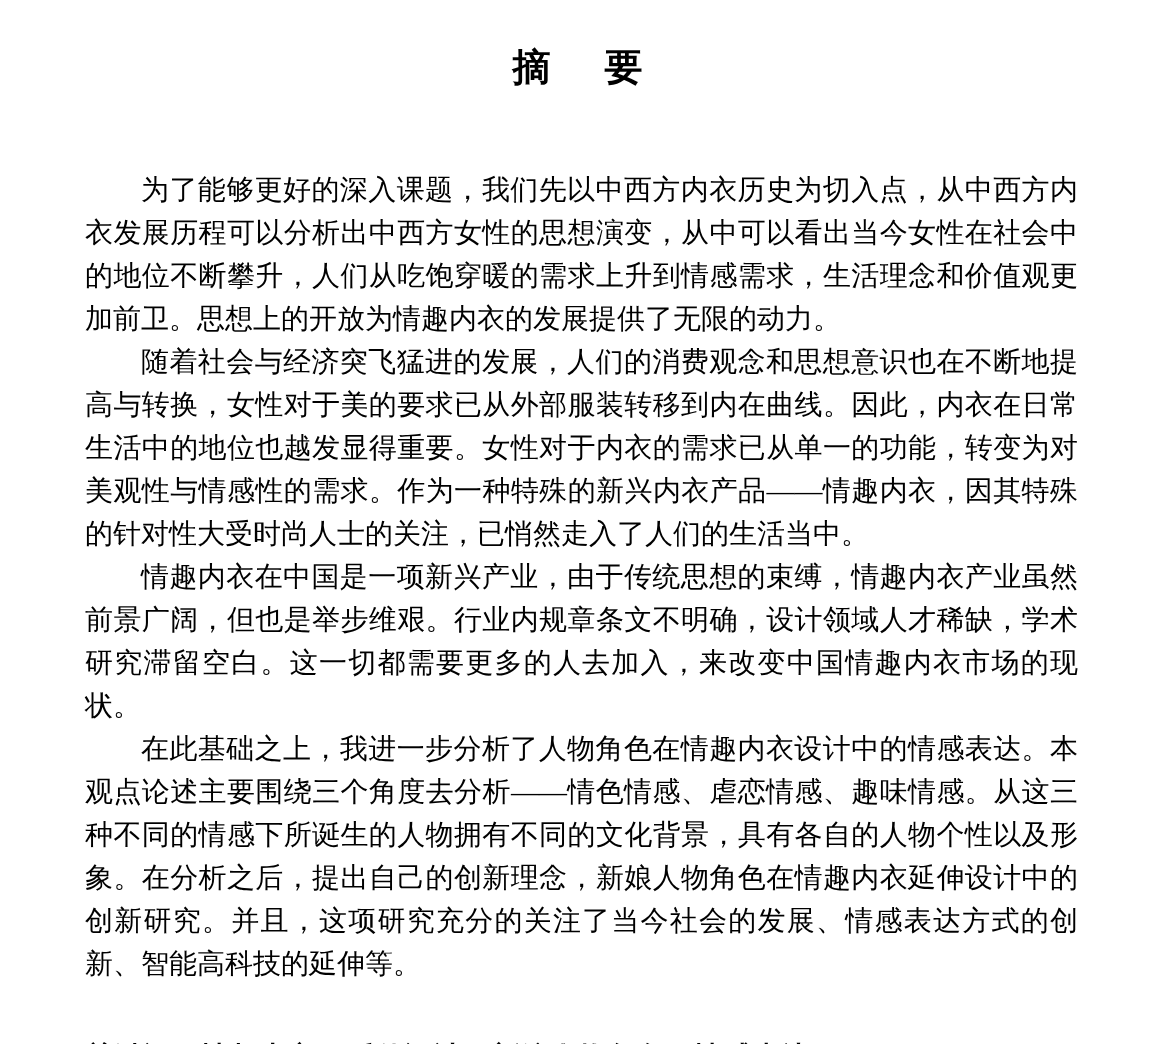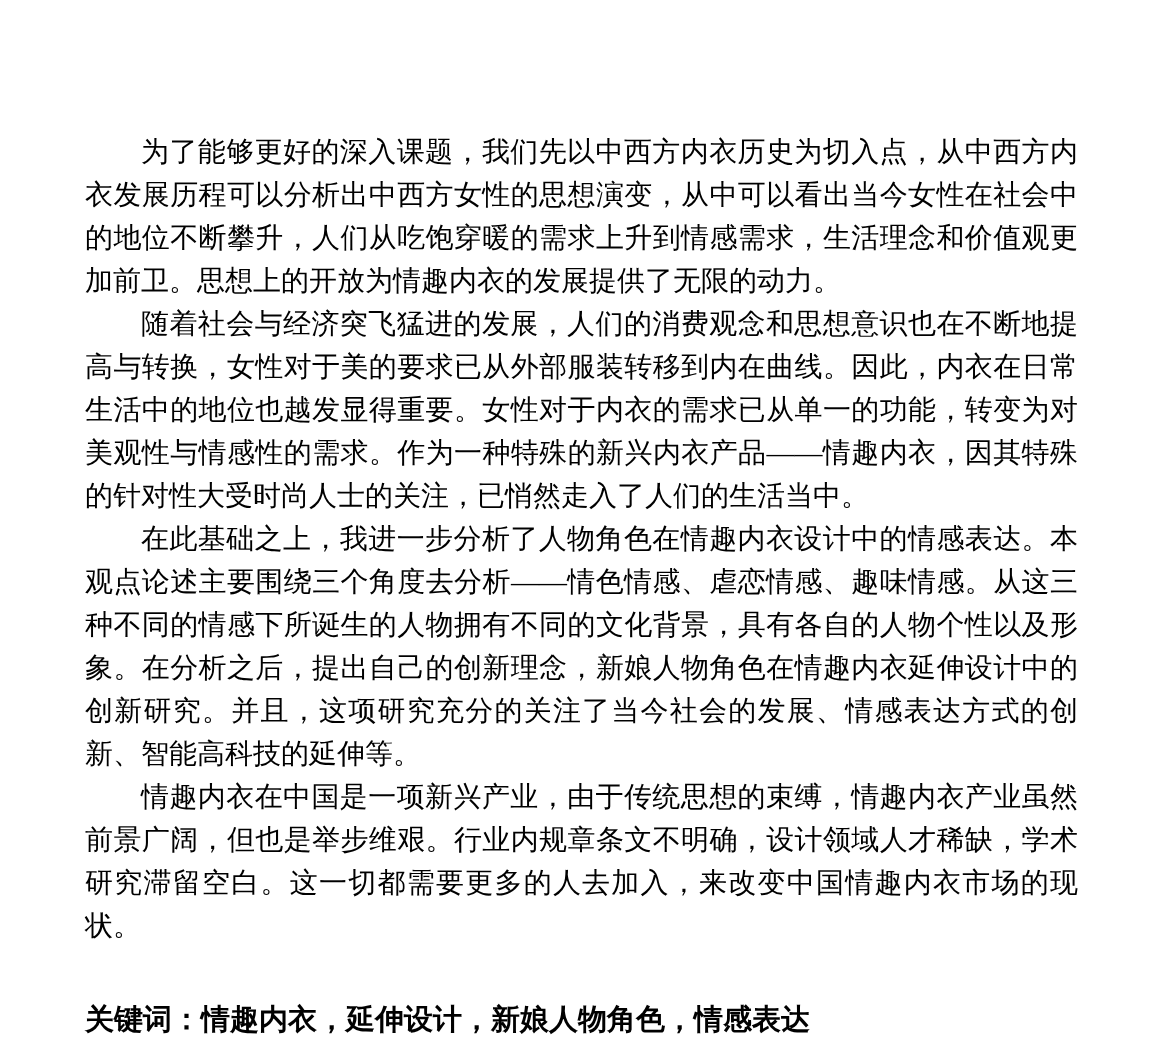--- a/index.html
+++ b/index.html
@@ -47,22 +47,23 @@
     font-size: 29px;
     line-height: 40px;
     text-align: left;
     color: #000000;
   }
 </style>
 </head>
 <body>
 
 <div class="page">
+  <h1 class="title">摘　要</h1>
 
   <div class="abstract-body">
     <p class="para">为了能够更好的深入课题，我们先以中西方内衣历史为切入点，从中西方内衣发展历程可以分析出中西方女性的思想演变，从中可以看出当今女性在社会中的地位不断攀升，人们从吃饱穿暖的需求上升到情感需求，生活理念和价值观更加前卫。思想上的开放为情趣内衣的发展提供了无限的动力。</p>
     <p class="para">随着社会与经济突飞猛进的发展，人们的消费观念和思想意识也在不断地提高与转换，女性对于美的要求已从外部服装转移到内在曲线。因此，内衣在日常生活中的地位也越发显得重要。女性对于内衣的需求已从单一的功能，转变为对美观性与情感性的需求。作为一种特殊的新兴内衣产品——情趣内衣，因其特殊的针对性大受时尚人士的关注，已悄然走入了人们的生活当中。</p>
+    <p class="para">情趣内衣在中国是一项新兴产业，由于传统思想的束缚，情趣内衣产业虽然前景广阔，但也是举步维艰。行业内规章条文不明确，设计领域人才稀缺，学术研究滞留空白。这一切都需要更多的人去加入，来改变中国情趣内衣市场的现状。</p>
     <p class="para">在此基础之上，我进一步分析了人物角色在情趣内衣设计中的情感表达。本观点论述主要围绕三个角度去分析——情色情感、虐恋情感、趣味情感。从这三种不同的情感下所诞生的人物拥有不同的文化背景，具有各自的人物个性以及形象。在分析之后，提出自己的创新理念，新娘人物角色在情趣内衣延伸设计中的创新研究。并且，这项研究充分的关注了当今社会的发展、情感表达方式的创新、智能高科技的延伸等。</p>
-    <p class="para">情趣内衣在中国是一项新兴产业，由于传统思想的束缚，情趣内衣产业虽然前景广阔，但也是举步维艰。行业内规章条文不明确，设计领域人才稀缺，学术研究滞留空白。这一切都需要更多的人去加入，来改变中国情趣内衣市场的现状。</p>
   </div>
 
   <p class="keywords">关键词：情趣内衣，延伸设计，新娘人物角色，情感表达</p>
 </div>
 
 </body></html>

